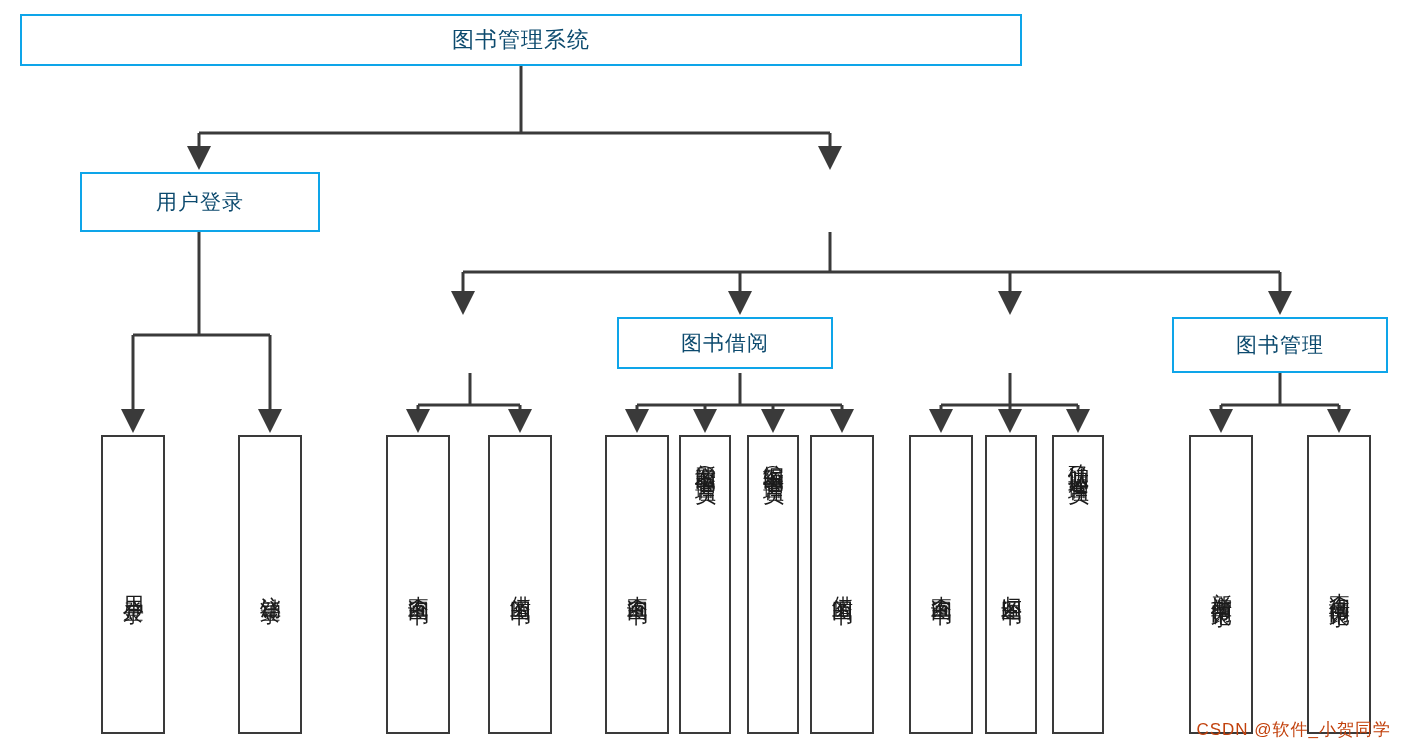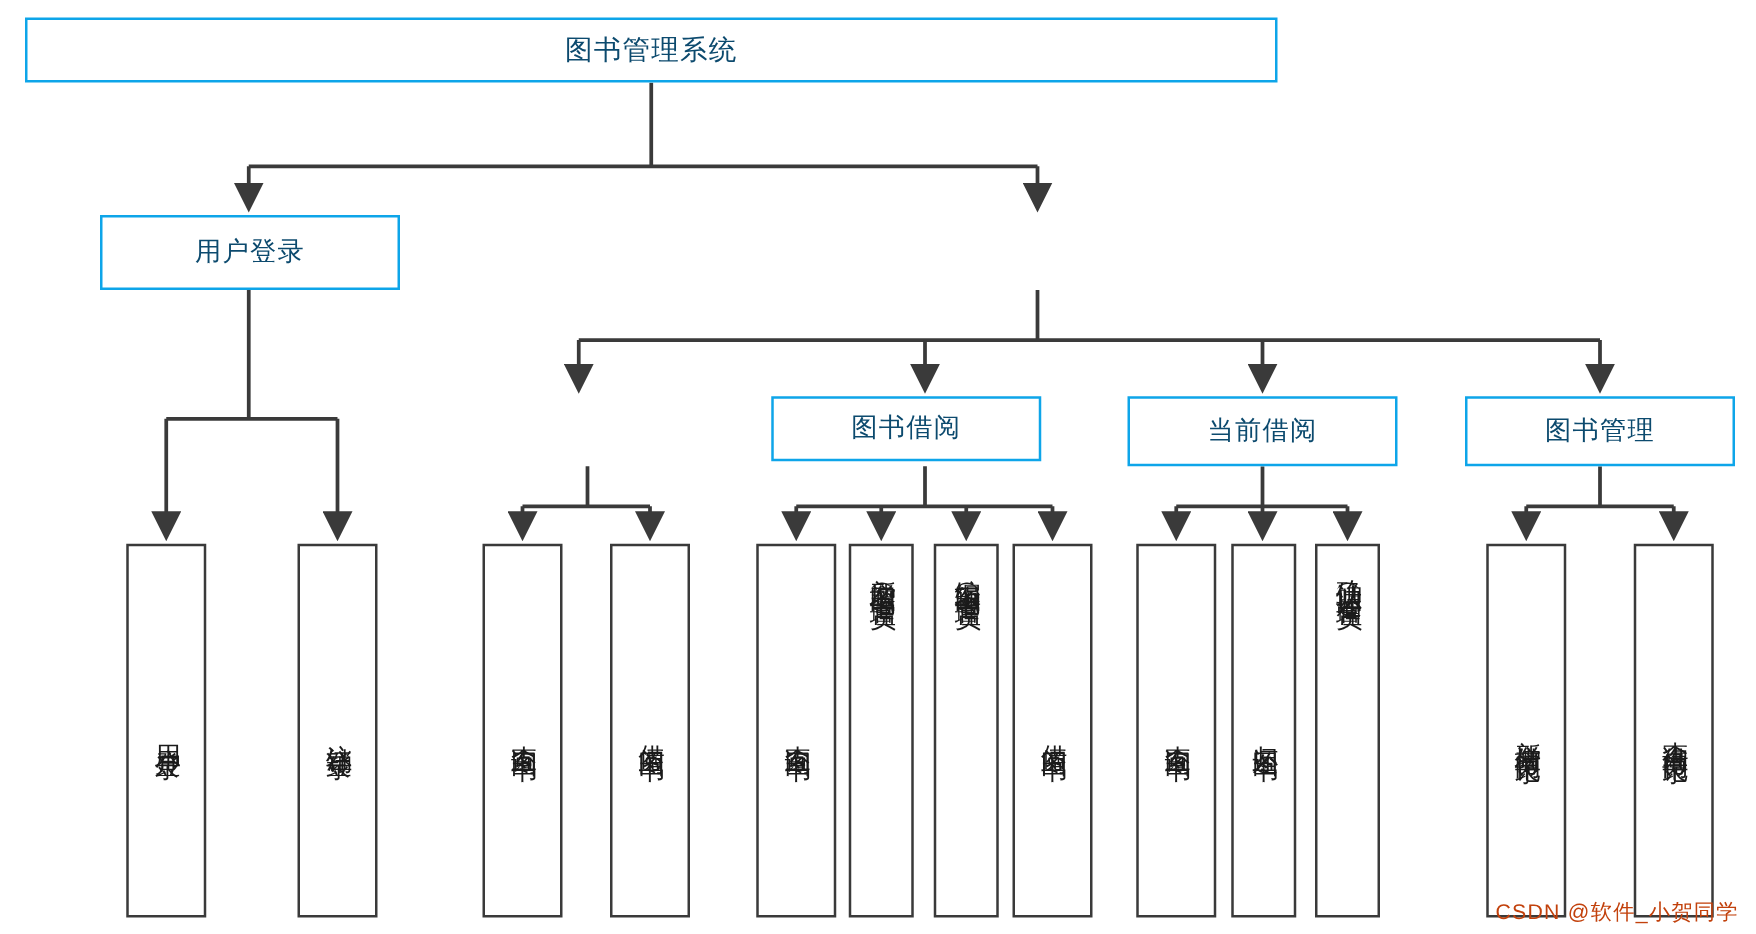--- a/index.html
+++ b/index.html
@@ -124,23 +124,20 @@
     <span class="label">图书管理系统</span>
   </div>
 
   <div class="node lvl2" style="left:80px;top:172px;width:240px;height:60px;">
     <span class="label">用户登录</span>
   </div>
 
   <div class="node lvl3" style="left:617px;top:317px;width:216px;height:52px;justify-content:center;">
     <span class="label">图书借阅</span>
   </div>
-  <div class="node lvl3" style="left:902px;top:317px;width:216px;height:56px;">
-    <span class="label">当前借阅</span>
-  </div>
   <div class="node lvl3" style="left:1172px;top:317px;width:216px;height:56px;">
     <span class="label">图书管理</span>
   </div>
 
   <div class="leaf centered" style="left:101px;top:435px;width:64px;height:299px;">
     <span class="label">用户登录</span>
   </div>
   <div class="leaf centered" style="left:238px;top:435px;width:64px;height:299px;">
     <span class="label">注销登录</span>
   </div>

